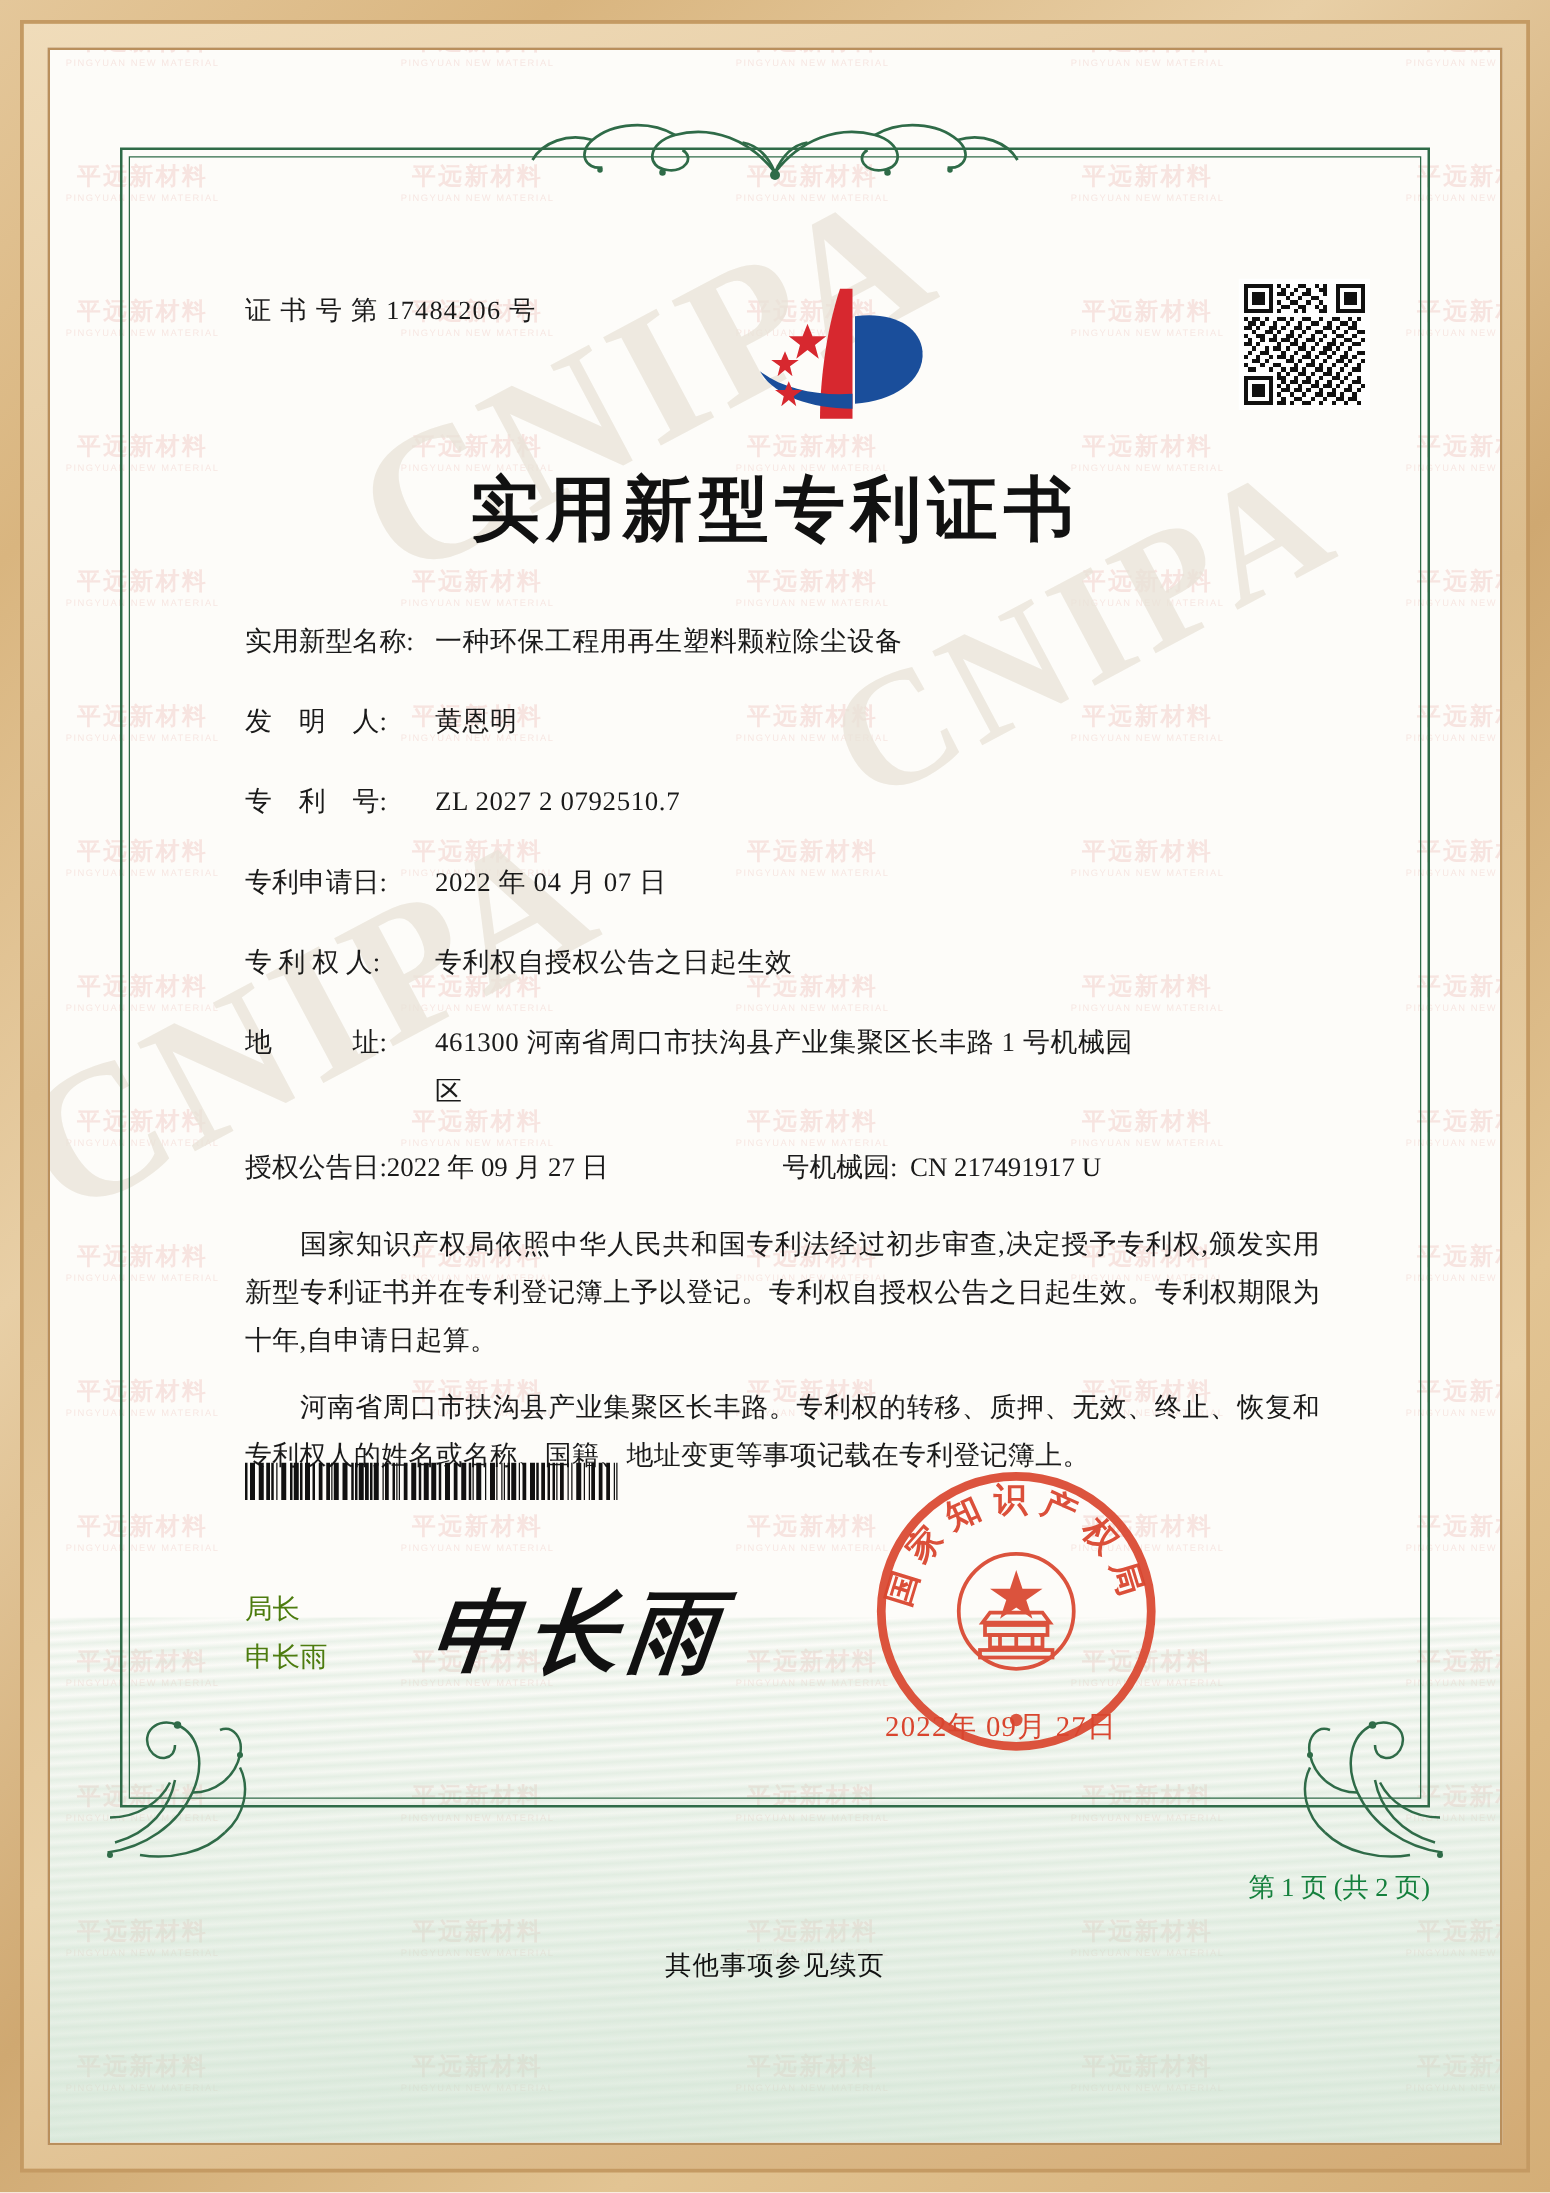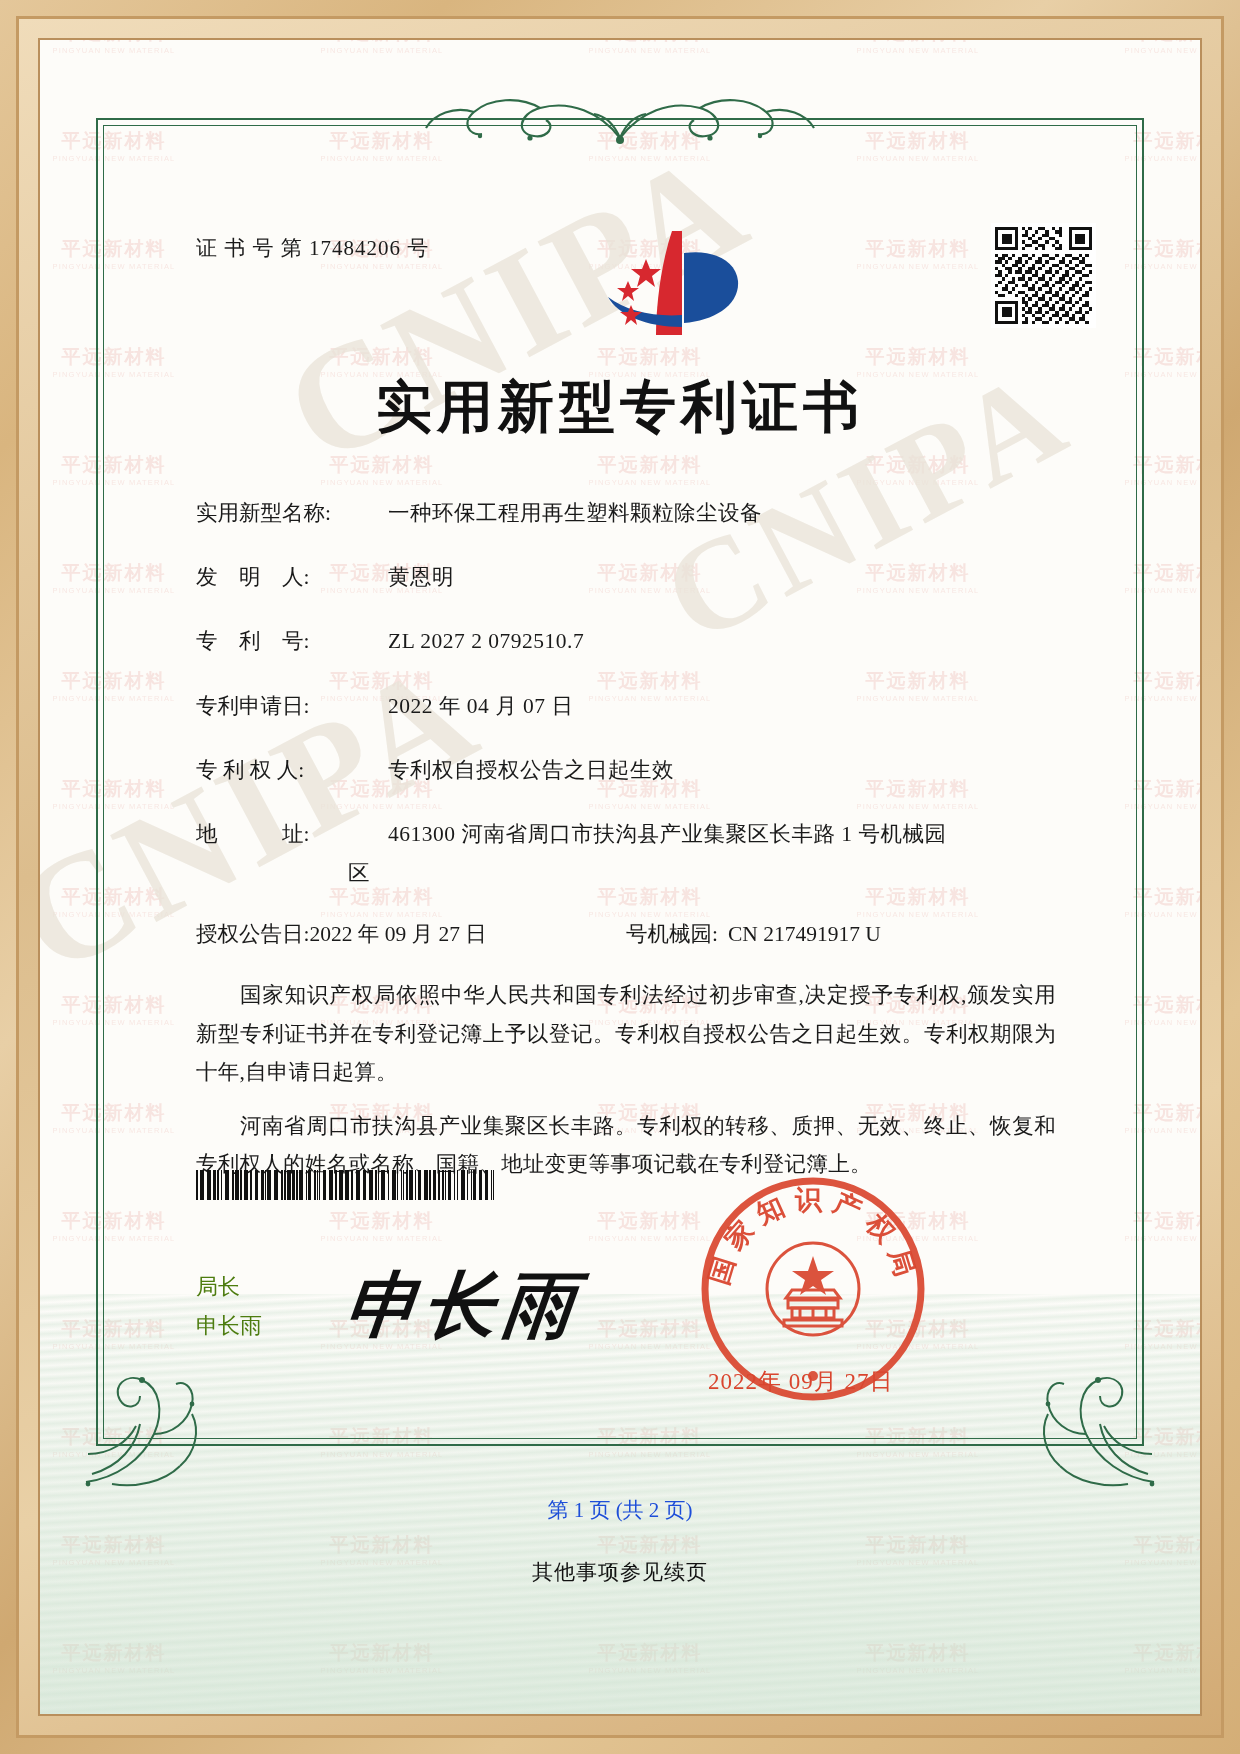--- a/index.html
+++ b/index.html
@@ -201,21 +201,20 @@
     top: 380px;
     width: 860px;
     font-size: 21.5px;
     color: #1a1a1a;
     line-height: 1.45;
   }
   .field-row {
     display: flex;
     align-items: flex-start;
     margin-bottom: 33px;
-    gap: 40px;
   }
   .field-label {
     width: 152px;
     flex: 0 0 152px;
     letter-spacing: 0px;
     white-space: nowrap;
   }
   .field-value {
     flex: 1;
     letter-spacing: 0.5px;
@@ -299,23 +298,23 @@
     color: #d9452e;
     letter-spacing: 1px;
     font-family: "Liberation Serif", serif;
   }
 
   .page-no {
     position: absolute;
     left: 0;
     top: 1378px;
     width: 1048px;
-    text-align: center;
+    text-align: right;
     font-size: 21px;
-    color: #1d4ed8;
+    color: #15803d;
   }
 
   .footer-note {
     position: absolute;
     left: 40px;
     top: 1558px;
     width: 1160px;
     text-align: center;
     font-size: 21px;
     color: #111;

